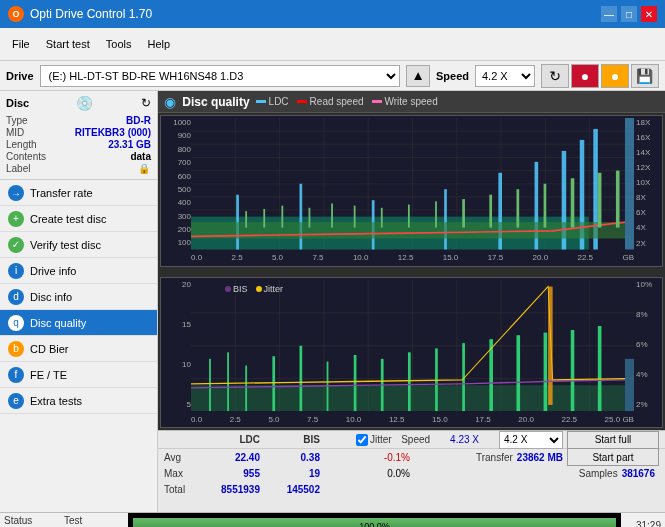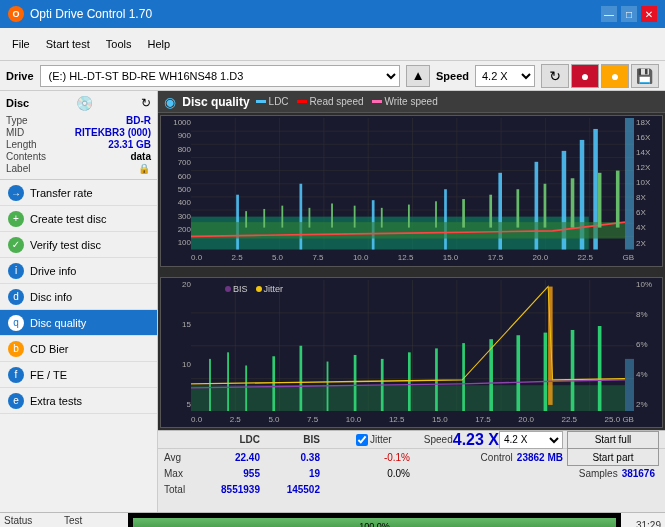--- a/index.html
+++ b/index.html
@@ -680,35 +680,35 @@
         <span style="width:40px;font-size:10px;"></span>
         <span style="width:60px;text-align:right;font-size:10px;font-weight:bold;color:#333;padding-right:4px;">LDC</span>
         <span style="width:60px;text-align:right;font-size:10px;font-weight:bold;color:#333;padding-right:4px;">BIS</span>
         <span style="width:12px;"></span>
         <span style="width:20px;"></span>
 
         <input type="checkbox" checked="" style="margin: 0px; width: 12px; height: 12px;">
         <span style="font-size:10px;color:#333;margin-left:2px;">Jitter</span>
 
         <span style="margin-left:auto;font-size:10px;color:#333;">Speed</span>
-        <span style="font-size:16px;color:#0000cc;font-weight:bold;margin:0 0;">4.23 X</span>
+        <span style="font-size:10px;color:#0000cc;font-weight:normal;margin:0 20px;">4.23 X</span>
         <select class="speed-combo">
           <option>4.2 X</option>
         </select>
         <div style="display:flex;flex-direction:column;gap:2px;margin-left:4px;">
           <button class="start-btn">Start full</button>
         </div>
       </div>
 
       <div style="display:flex;align-items:center;padding:1px 6px;height:16px;">
         <span style="width:40px;font-size:10px;color:#333;">Avg</span>
         <span style="width:60px;text-align:right;font-size:10px;color:#0000cc;font-weight:bold;padding-right:4px;">22.40</span>
         <span style="width:60px;text-align:right;font-size:10px;color:#0000cc;font-weight:bold;padding-right:4px;">0.38</span>
         <span style="width:90px;text-align:right;font-size:10px;color:#cc0000;padding-right:4px;">-0.1%</span>
-        <span style="margin-left:auto;font-size:10px;color:#333;">Control</span>
+        <span style="margin-left:auto;font-size:10px;color:#333;">Transfer</span>
         <span style="font-size:10px;color:#0000cc;font-weight:bold;margin:0 4px;">23862 MB</span>
         <button class="start-btn">Start part</button>
       </div>
 
       <div style="display:flex;align-items:center;padding:1px 6px;height:16px;">
         <span style="width:40px;font-size:10px;color:#333;">Max</span>
         <span style="width:60px;text-align:right;font-size:10px;color:#0000cc;font-weight:bold;padding-right:4px;">955</span>
         <span style="width:60px;text-align:right;font-size:10px;color:#0000cc;font-weight:bold;padding-right:4px;">19</span>
         <span style="width:90px;text-align:right;font-size:10px;color:#000;padding-right:4px;">0.0%</span>
         <span style="margin-left:auto;font-size:10px;color:#333;">Samples</span>

